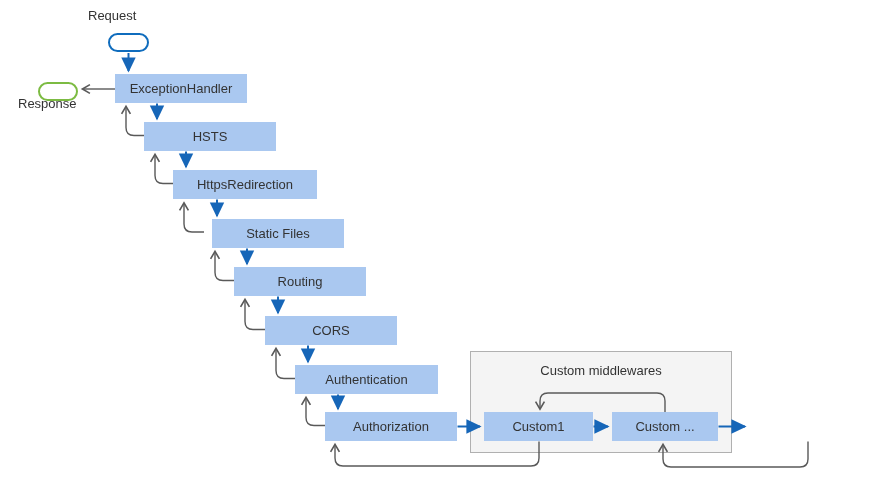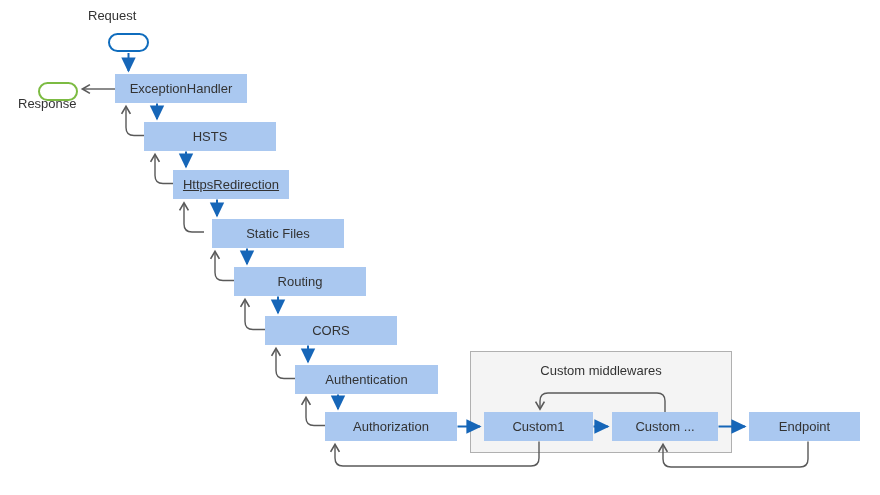--- a/index.html
+++ b/index.html
@@ -130,23 +130,22 @@
   <div class="terminal-label" style="left:88px; top:8px;">Request</div>
   <div class="pill pill-request" style="left:108px; top:33px;"></div>
 
   <div class="terminal-label" style="left:18px; top:60px;margin-top:36px;">Response</div>
   <div class="pill pill-response" style="left:38px; top:82px; width:40px;"></div>
 
   <div class="group-label">Custom middlewares</div>
 
   <div class="node" style="left:115px; top:74px; width:132px;">ExceptionHandler</div>
   <div class="node" style="left:144px; top:122px; width:132px;">HSTS</div>
-  <div class="node" style="left:173px; top:170px; width:116px;text-decoration:underline;">HttpsRedirection</div>
+  <div class="node" style="left:173px; top:170px; width:144px;">HttpsRedirection</div>
   <div class="node" style="left:204px; top:219px; width:132px;margin-left:8px;">Static Files</div>
   <div class="node" style="left:234px; top:267px; width:132px;">Routing</div>
   <div class="node" style="left:265px; top:316px; width:132px;">CORS</div>
   <div class="node" style="left:295px; top:365px; width:143px;">Authentication</div>
   <div class="node" style="left:325px; top:412px; width:132px;">Authorization</div>
   <div class="node" style="left:484px; top:412px; width:109px;">Custom1</div>
   <div class="node" style="left:612px; top:412px; width:106px;">Custom ...</div>
-  <div class="node" style="left:749px; top:412px; width:111px;">Endpoint</div>
 
 </div>
 
 </body></html>

